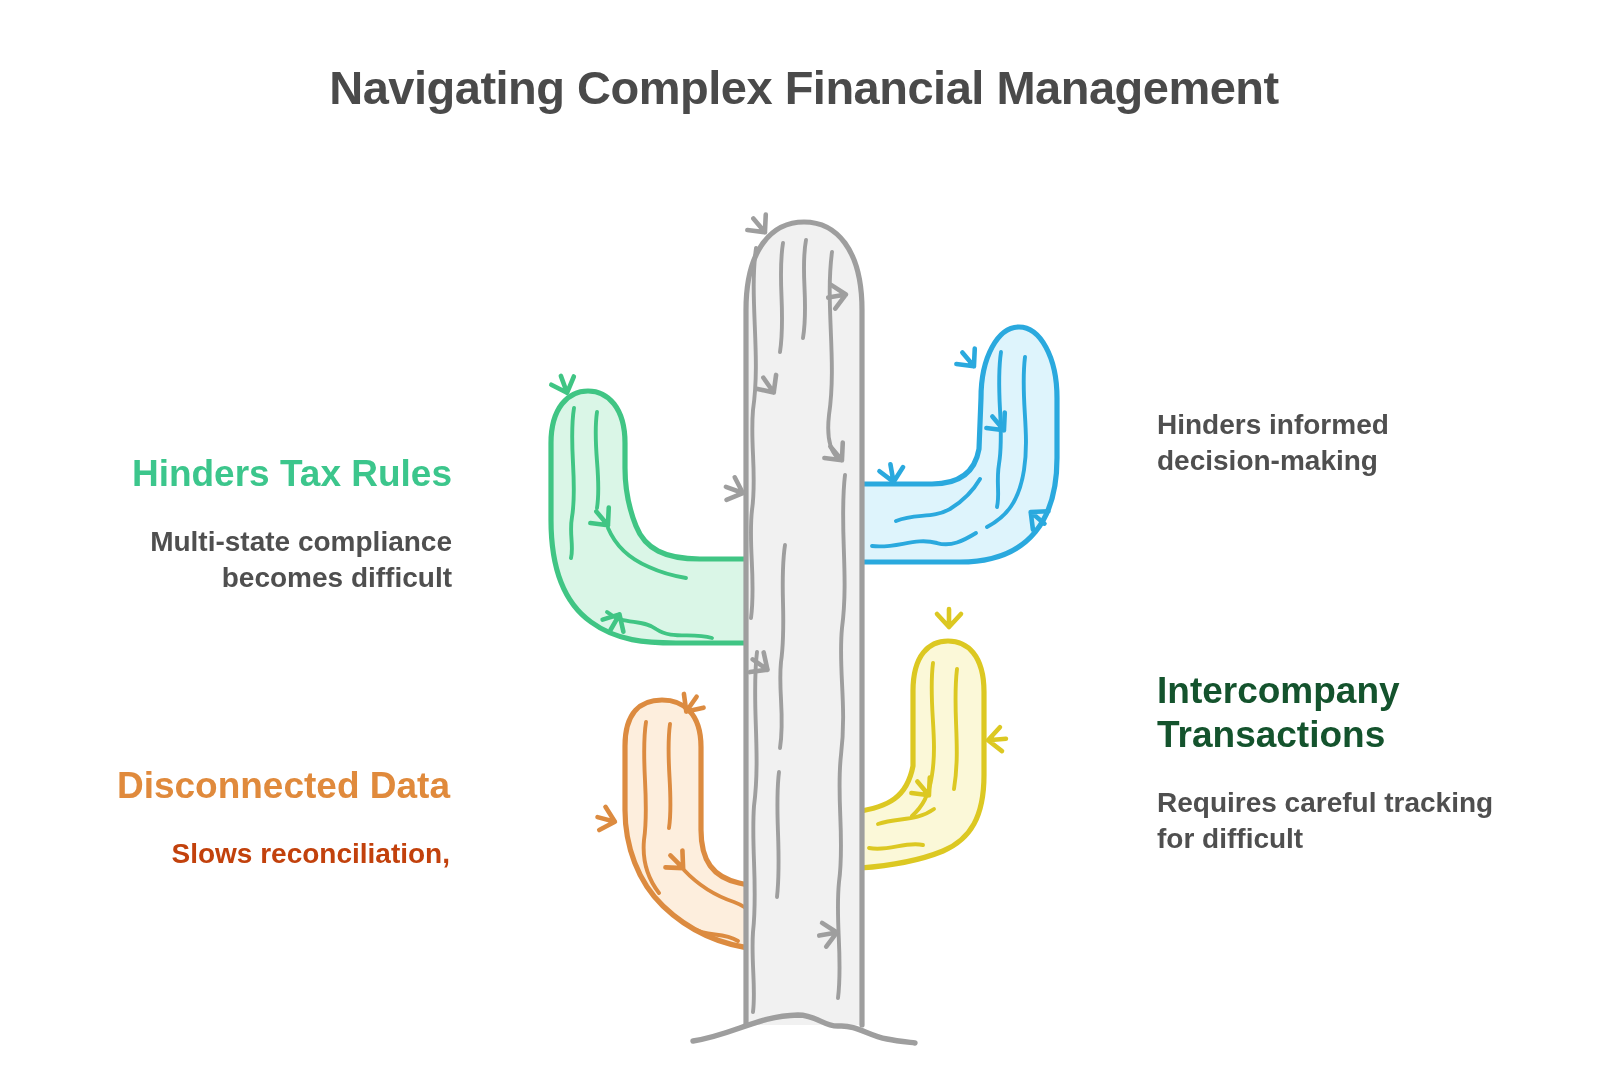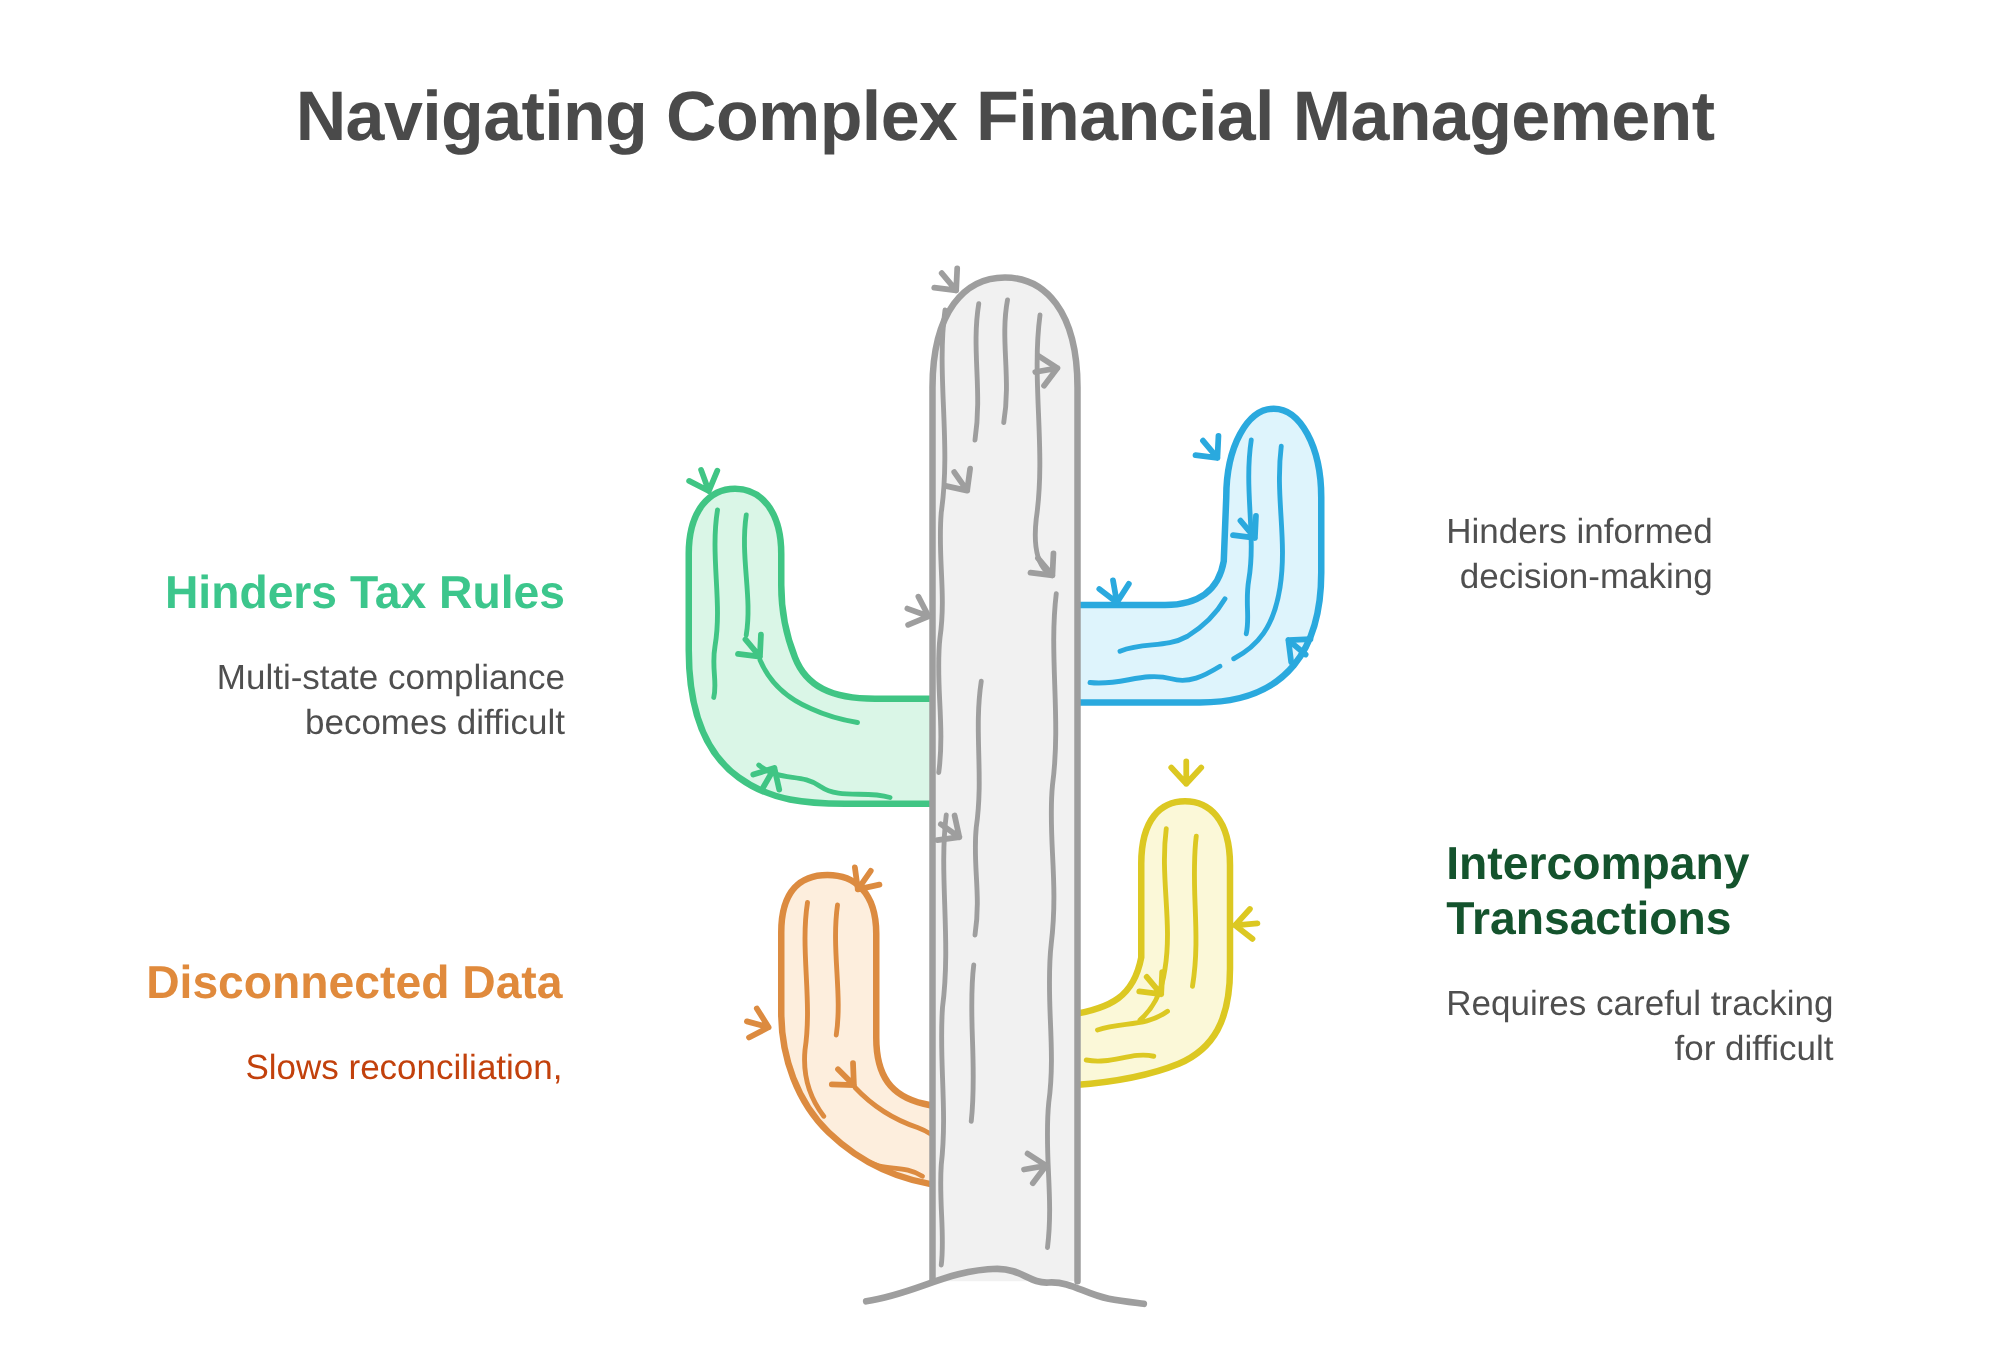--- a/index.html
+++ b/index.html
@@ -3,26 +3,26 @@
 <meta charset="utf-8">
 <style>
   html,body { margin:0; padding:0; background:#ffffff; }
   body {
     width:1608px; height:1092px; position:relative; overflow:hidden;
     font-family:"Liberation Sans", sans-serif;
   }
   .stage { position:absolute; inset:0; }
   .title {
     position:absolute; top:60px; left:0; right:0;
-    text-align:center; font-size:56px; font-weight:700;
+    text-align:center; font-size:47px; font-weight:700;
     letter-spacing:-0.5px; white-space:nowrap;
   }
   .point { position:absolute; }
   .point .heading { font-size:37px; font-weight:600; line-height:44px; }
-  .point .desc { margin-top:28px; font-size:28px; line-height:36px; font-weight:400;text-align:right; }
+  .point .desc { margin-top:28px; font-size:28px; line-height:36px; font-weight:700; }
   .point.left  { text-align:right; }
   .point.right { text-align:left; }
   #point-tax          { top:452px; right:1156px; }
   #point-disconnected { top:764px; right:1158px; }
   #point-visibility   { top:379px; left:1157px; }
   #point-intercompany { top:669px; left:1157px; }
   svg.cactus { position:absolute; inset:0; width:1608px; height:1092px; }
   .limb { stroke-width:5.2; }
   .body-path { stroke-linejoin:round; stroke-linecap:round; }
   .tex { fill:none; stroke-linecap:round; stroke-linejoin:round; stroke-width:3.9; }

